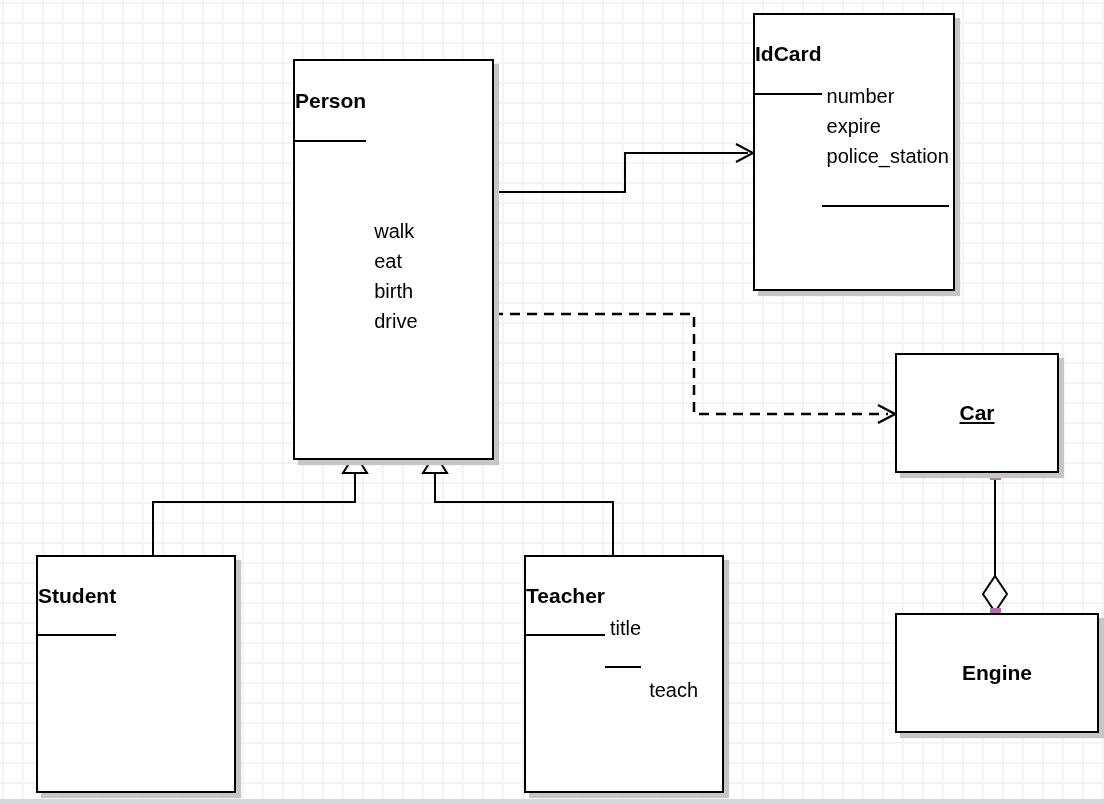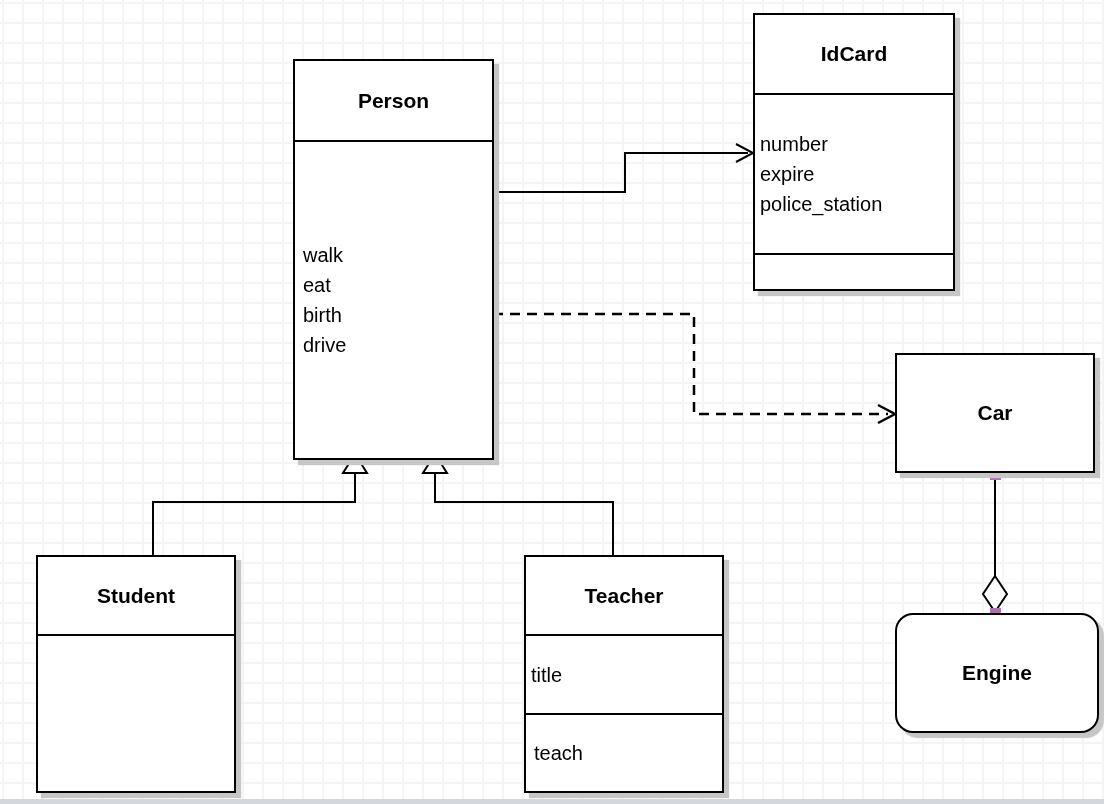--- a/index.html
+++ b/index.html
@@ -24,21 +24,21 @@
     width: 1104px; height: 804px;
     pointer-events: none;
   }
   .connectors .hit { pointer-events: stroke; }
   .uml-class {
     position: absolute;
     background: #ffffff;
     border: 2px solid #000000;
     box-shadow: 5px 5px 1px #c6c6c6;
     display: flex;
-    flex-direction: column;
+    flex-direction: row;
   }
   .uml-title {
     display: flex;
     align-items: center;
     justify-content: center;
     font-weight: bold;
     font-size: 21px;
     color: #000000;
     border-bottom: 2px solid #000000;
     flex: 0 0 auto;
@@ -50,20 +50,21 @@
   .uml-section {
     display: flex;
     flex-direction: column;
     justify-content: center;
     align-items: flex-start;
     padding-left: 5px;
     font-size: 20px;
     line-height: 30px;
     color: #000000;
     flex: 0 0 auto;
+    margin-top: 32px;
   }
   .uml-section.divider { border-bottom: 2px solid #000000; }
   .uml-section.grow { flex: 1 1 auto; padding-left: 8px; }
   .member { white-space: nowrap; }
   .bottom-strip {
     position: absolute;
     left: 0; bottom: 0;
     width: 1104px; height: 5px;
     background: #d4d8dc;
   }
@@ -116,25 +117,25 @@
   <div class="uml-class" style="left:753px; top:13px; width:202px; height:278px;">
     <div class="uml-title" style="height:80px">IdCard</div>
     <div class="uml-section divider" style="height:160px">
       <div class="member">number</div>
       <div class="member">expire</div>
       <div class="member">police_station</div>
     </div>
     <div class="uml-section grow"></div>
   </div>
 
-  <div class="uml-class" style="left:895px; top:353px; width:200px; height:120px;">
+  <div class="uml-class" style="left:895px; top:353px; width:164px; height:120px;text-decoration:underline;">
     <div class="uml-title only">Car</div>
   </div>
 
-  <div class="uml-class" style="left:895px; top:613px; width:204px; height:120px;border-radius:18px;">
+  <div class="uml-class" style="left:895px; top:613px; width:204px; height:120px;">
     <div class="uml-title only">Engine</div>
   </div>
 
   <div class="uml-class" style="left:36px; top:555px; width:200px; height:238px;">
     <div class="uml-title" style="height:79px">Student</div>
   </div>
 
   <div class="uml-class" style="left:524px; top:555px; width:200px; height:238px;">
     <div class="uml-title" style="height:79px">Teacher</div>
     <div class="uml-section divider" style="height:79px">

